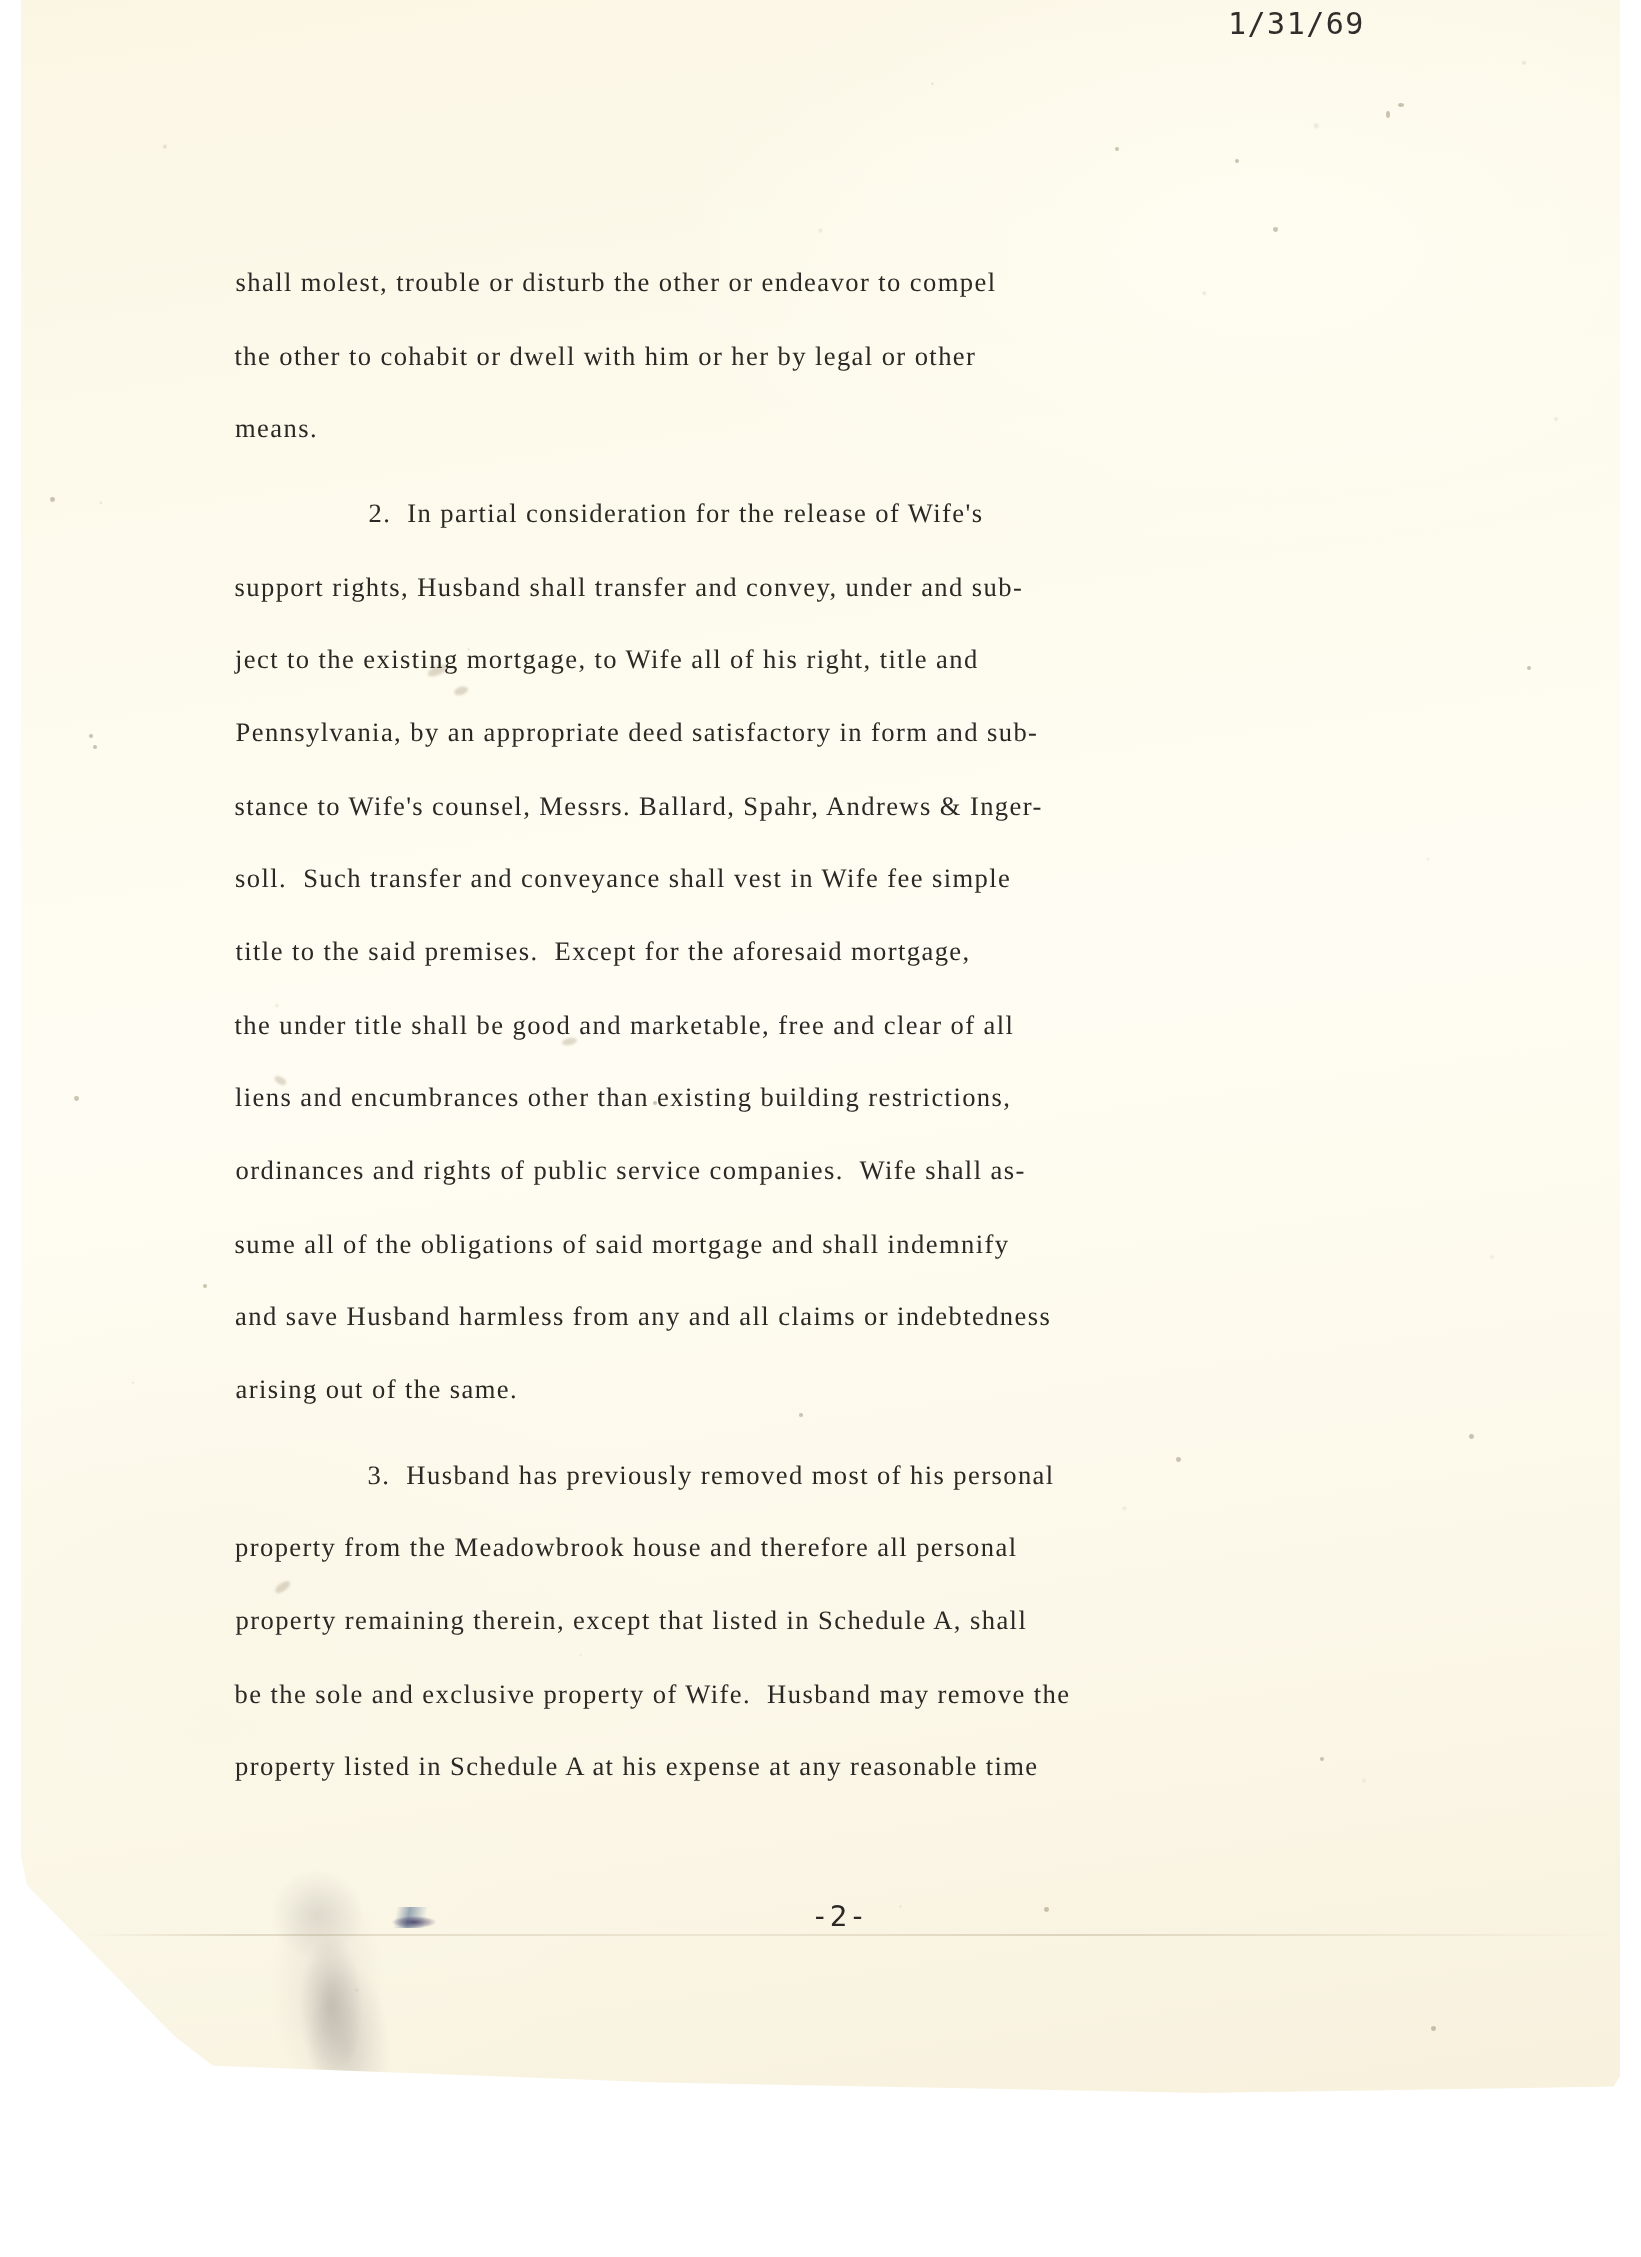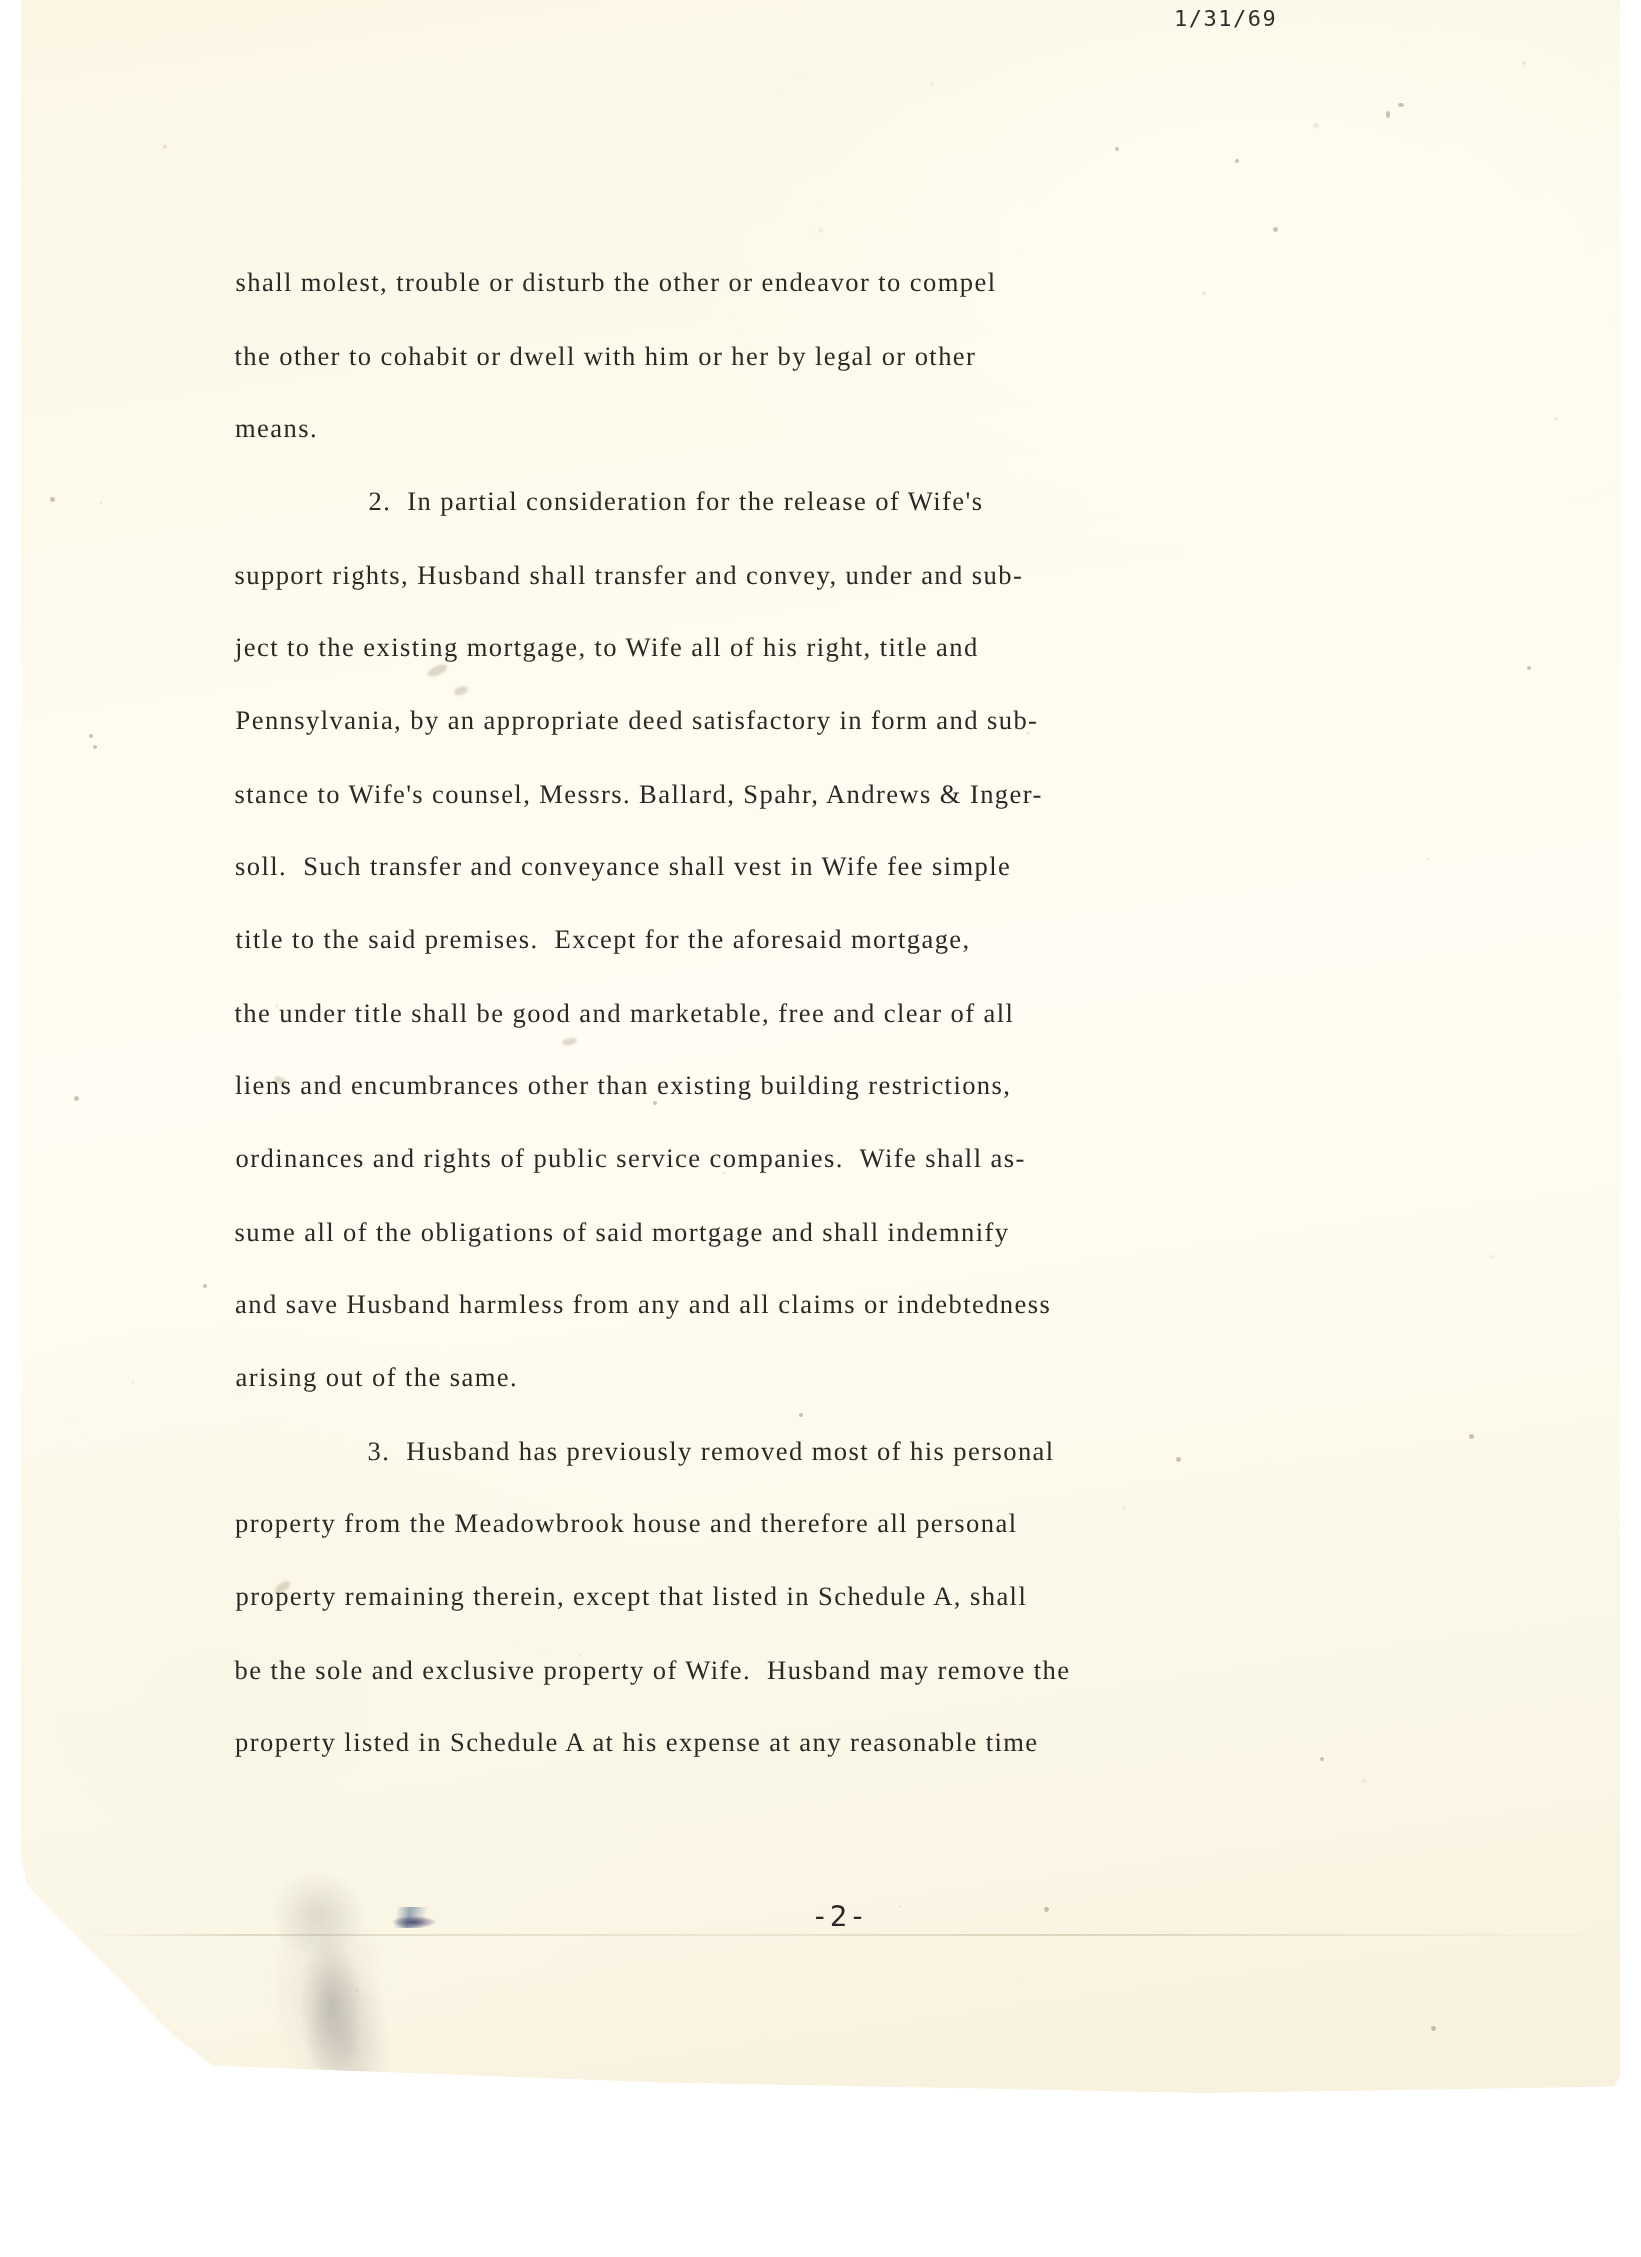--- a/index.html
+++ b/index.html
@@ -116,23 +116,23 @@
   .speck {
     position: absolute;
     border-radius: 50%;
     pointer-events: none;
     background: rgba(132,116,88,0.42);
   }
 
   
   .date-line {
     position: absolute;
-    left: 1174px;
+    left: 1228px;
     top: 5.8px;
-    font-size: 22px;
+    font-size: 30px;
     letter-spacing: 1.5px;
     color: #302d2b;
     white-space: pre;
   }
 
   .body-block {
     position: absolute;
     left: 235px;
     top: 263px;
     width: 1284px;
@@ -145,21 +145,21 @@
     line-height: 39px;
     letter-spacing: 1.4px;
     color: #2b2825;
     white-space: pre;
     text-rendering: geometricPrecision;
     font-family: Liberation Serif, serif;
   }
   
   .tline:nth-child(3n+1) { transform: translateX(0.5px); }
   .tline:nth-child(3n+2) { transform: translateX(-0.5px) translateY(0.5px); }
-  .tline.indent { padding-left: 133px; }
+  .tline.indent { padding-left: 133px; margin-top: 12px; }
 
   .page-number {
     position: absolute;
     left: 811px;
     top: 1899px;
     font-size: 29px;
     letter-spacing: 1.4px;
     color: #2b2825;
     white-space: pre;
   }

